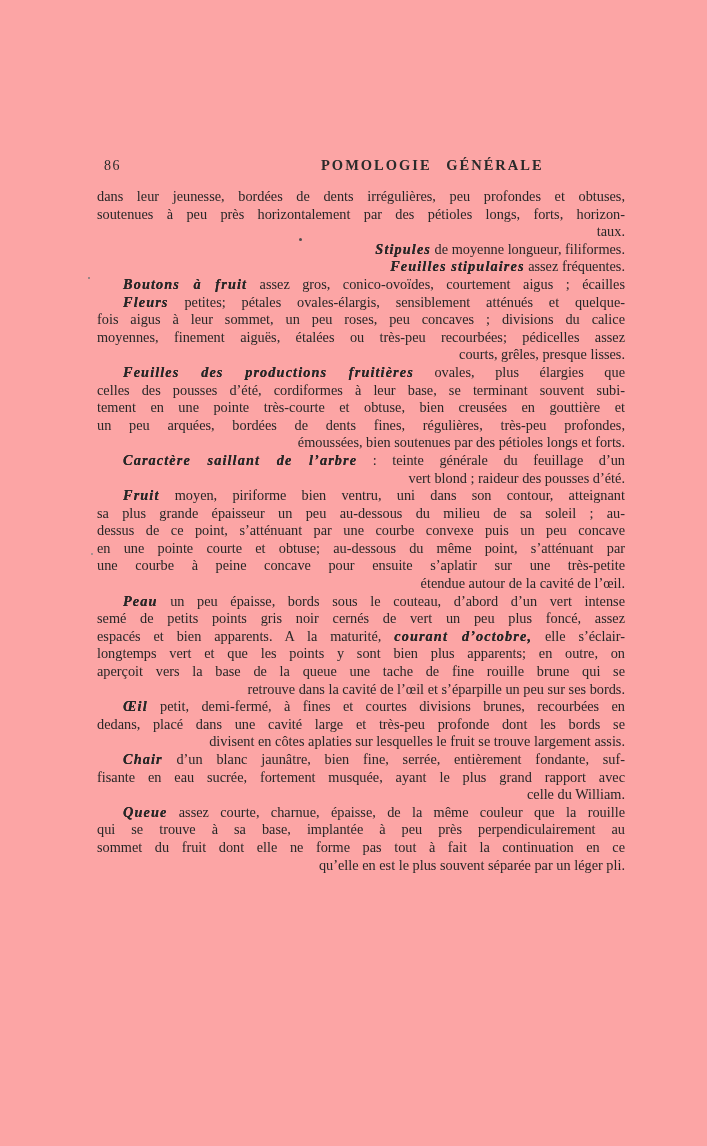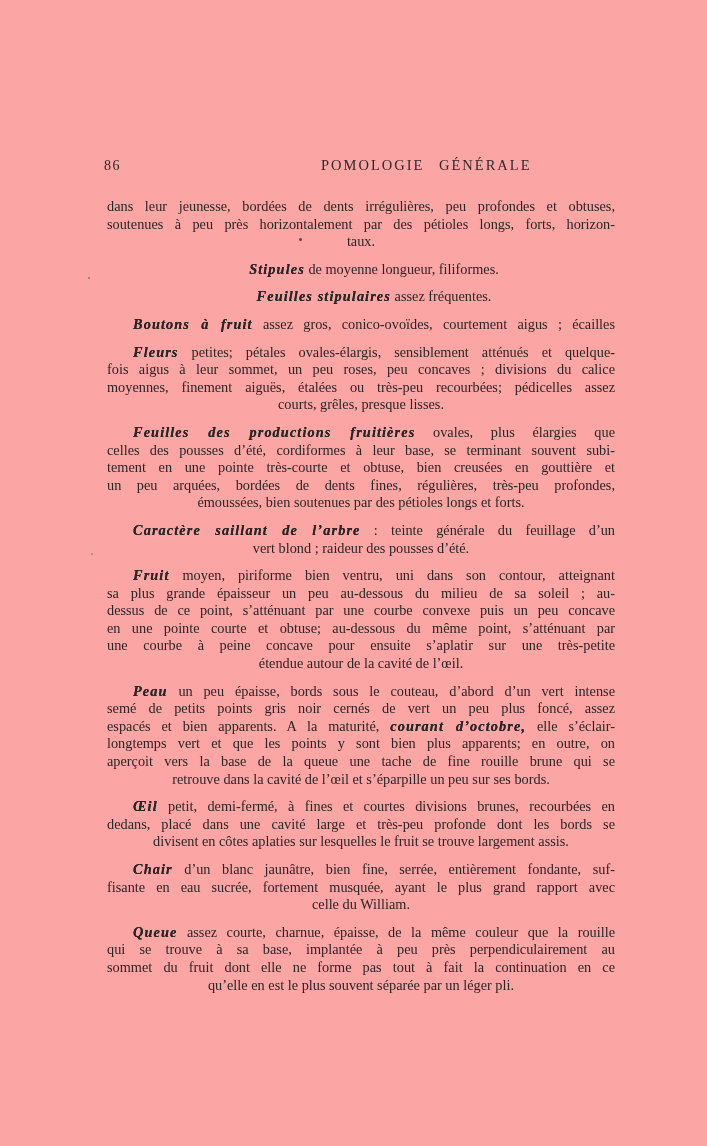--- a/index.html
+++ b/index.html
@@ -18,37 +18,37 @@
   }
   
   .running-head { position: absolute; left: 0; top: 157px; width: 707px; height: 20px; }
   .pagenum {
     position: absolute; left: 104px; top: 1px;
     font-size: 14px; letter-spacing: 1.5px; color: #2b2b2b;
   }
   .title {
     position: absolute; left: 321px; top: 0;
     font-size: 14.5px; letter-spacing: 2px; word-spacing: 9px;
-    color: #2b2b2b; white-space: nowrap;
+    color: #2b2b2b; white-space: nowrap; font-weight: bold;
   }
   
   .text-block {
     position: absolute; left: 97px; top: 188px; width: 528px;
     font-size: 14.3px; color: #272727;
   }
-  .para { margin: 10px; padding: 0; }
+  .para { margin: 0; padding: 0; }
   .line {
     height: 17.6px; line-height: 17.6px;
     overflow: hidden;
     text-align: justify;
     white-space: normal;
   }
   
   .line.just::after { content: ""; display: inline-block; width: 100%; height: 0; }
-  .line.last { text-align: center; }
+  .line.last { text-align: right; }
   .line.indent { text-indent: 26px; }
   .hw {
     font-weight: bold;
     letter-spacing: 1.1px;
     text-shadow: 0 0 0.4px currentColor; 
     font-style: italic;
   }
   
   .speck { position: absolute; border-radius: 50%; }
   .speck-1 { left: 299px; top: 238px; width: 3px; height: 3px; background: #4d4d4d; }

